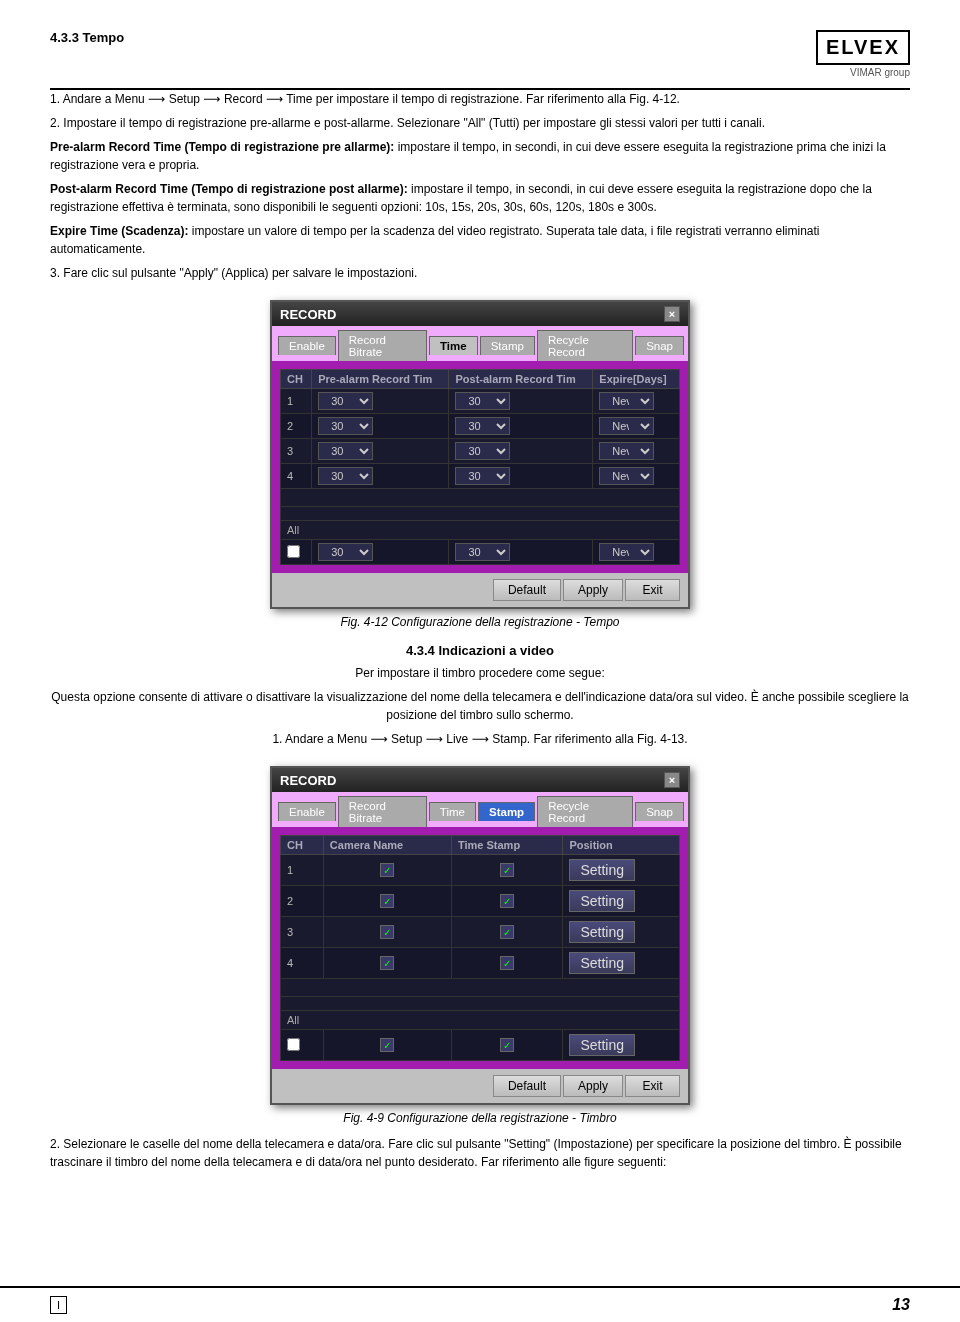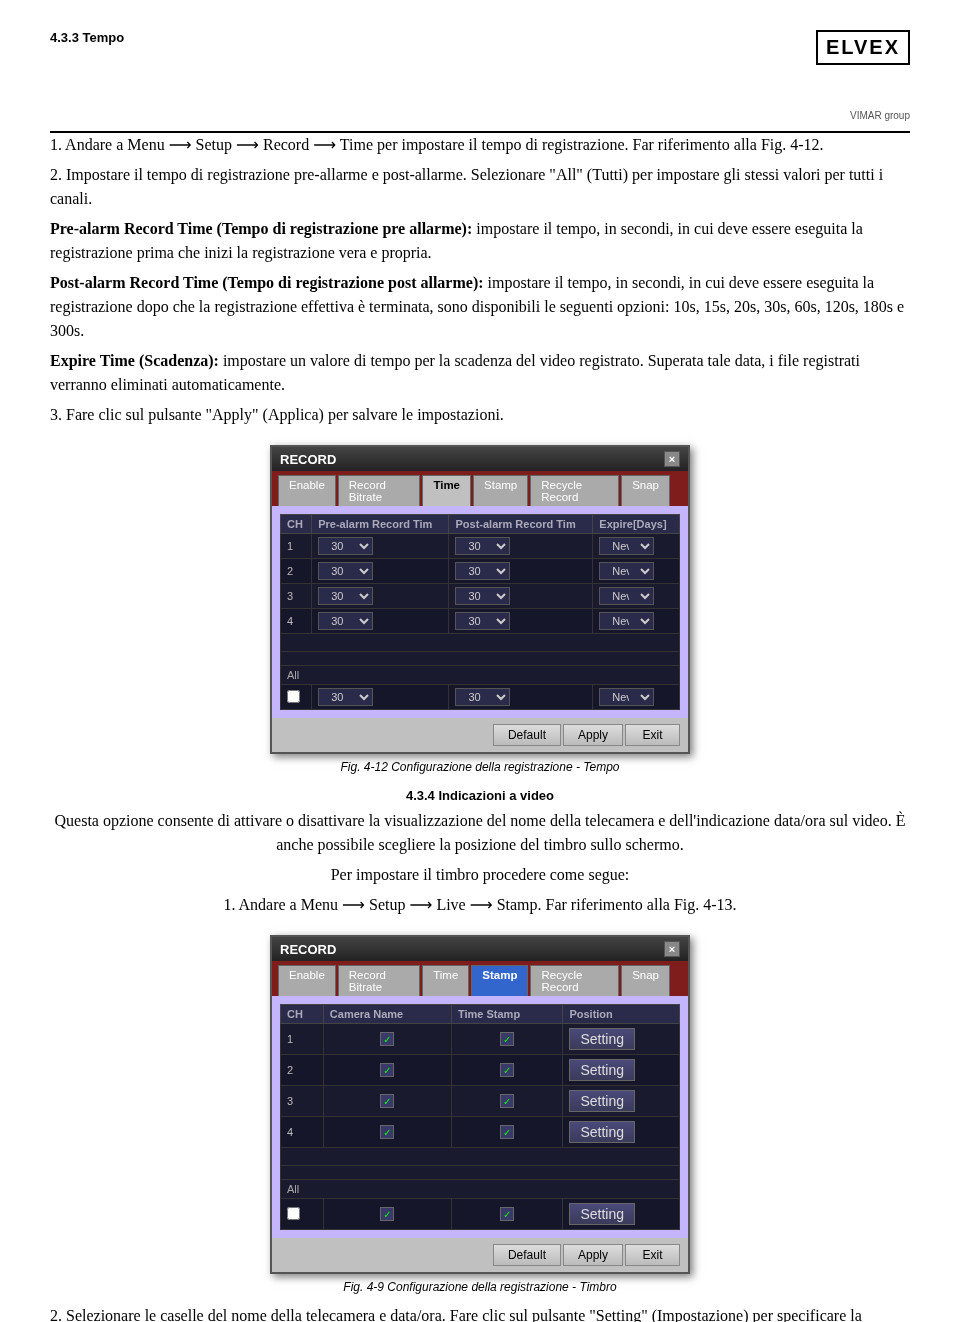--- a/index.html
+++ b/index.html
@@ -22,44 +22,42 @@
       justify-content: space-between;
       align-items: flex-start;
       border-bottom: 2px solid #000;
       padding-bottom: 10px;
       text-align: center;
     }
     .logo-area {
       display: flex;
       flex-direction: column;
       align-items: flex-end;
-      gap: 43px;
     }
     .logo-box {
       border: 2px solid #000;
       padding: 4px 8px;
       font-size: 20px;
       font-weight: bold;
       letter-spacing: 2px;
     }
     .logo-sub {
       font-size: 10px;
       color: #555;
       margin-top: 2px;
     }
     .section-title {
       font-size: 13px;
       font-weight: bold;
       margin-bottom: 6px;
     }
     .body-text {
-      font-size: 16px;
+      font-size: 12px;
       line-height: 1.5;
       margin-bottom: 6px;
-      font-family: Liberation Serif, serif;
     }
     .figure-container {
       display: flex;
       flex-direction: column;
       align-items: center;
       margin: 18px 0 10px 0;
     }
     .figure-caption {
       font-size: 12px;
       font-style: italic;
@@ -89,24 +87,25 @@
       color: #fff;
       width: 16px;
       height: 16px;
       font-size: 11px;
       cursor: pointer;
       display: flex;
       align-items: center;
       justify-content: center;
     }
     .dialog-tabs {
-      background: #7f1d1d;
-      display: flex;
-      padding: 4px 18px 0 6px;
+      background: #f0abfc;
+      display: flex;
+      padding: 4px 4px 0 6px;
       gap: 2px;
+      align-items: center;
     }
     .tab {
       padding: 3px 10px;
       font-size: 11.5px;
       background: #aaa;
       border: 1px solid #666;
       border-bottom: none;
       cursor: pointer;
       color: #fff;
     }
@@ -114,21 +113,21 @@
       background: #c0c0c0;
       color: #000;
       font-weight: bold;
     }
     .tab.highlighted {
       background: #3366cc;
       color: #fff;
       font-weight: bold;
     }
     .dialog-body {
-      background: #c4b5fd;
+      background: #a21caf;
       padding: 8px;
     }
     .record-table {
       width: 100%;
       border-collapse: collapse;
       background: #1a1a2e;
     }
     .record-table th {
       background: #2a2a4a;
       color: #aab;
@@ -233,22 +232,23 @@
       bottom: 0;
       left: 0;
       right: 0;
       border-top: 2px solid #000;
       padding: 8px 50px;
       display: flex;
       justify-content: space-between;
       align-items: center;
     }
     .footer-page {
-      font-size: 12px;
+      font-size: 16px;
       font-weight: bold;
+      font-style: italic;
     }
     .footer-left {
       font-size: 11px;
       border: 1px solid #000;
       padding: 2px 6px;
     }
     .subsection {
       margin-top: 14px;
       text-align: center;
     }
@@ -434,22 +434,22 @@
         <button class="dlg-btn">Default</button>
         <button class="dlg-btn">Apply</button>
         <button class="dlg-btn">Exit</button>
       </div>
     </div>
     <div class="figure-caption">Fig. 4-12 Configurazione della registrazione - Tempo</div>
   </div>
 
   <div class="subsection">
     <div class="section-title">4.3.4   Indicazioni a video</div>
+    <div class="body-text">Per impostare il timbro procedere come segue:</div>
     <div class="body-text">Questa opzione consente di attivare o disattivare la visualizzazione del nome della telecamera e dell'indicazione data/ora sul video. È anche possibile scegliere la posizione del timbro sullo schermo.</div>
-    <div class="body-text">Per impostare il timbro procedere come segue:</div>
     <div class="body-text">
       <span>1. Andare a Menu</span>
       <span> ⟶ </span>
       <span>Setup</span>
       <span> ⟶ </span>
       <span>Live</span>
       <span> ⟶ </span>
       <span>Stamp. Far riferimento alla Fig. 4-13.</span>
     </div>
   </div>

